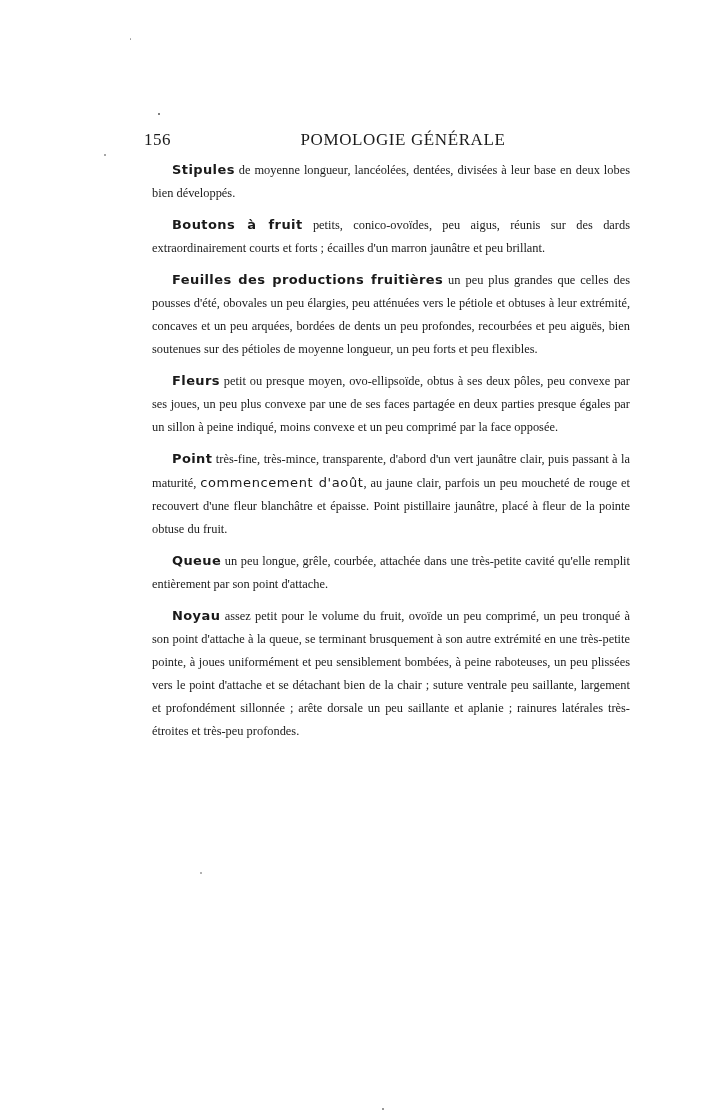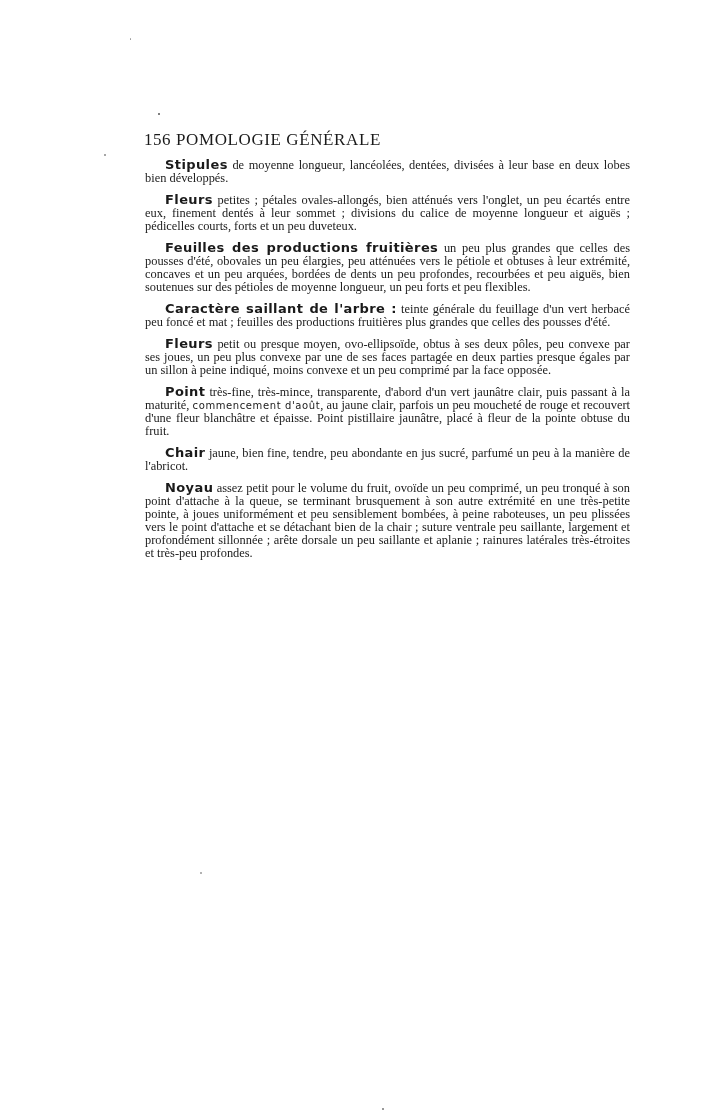--- a/index.html
+++ b/index.html
@@ -30,42 +30,43 @@
       position: absolute;
       left: 8px;
       top: 0;
       font-size: 17px;
       letter-spacing: 0.5px;
     }
     .running-head {
       position: absolute;
       left: 0;
       right: 0;
+      text-align: center;
       top: 0;
       font-size: 17px;
       letter-spacing: 0.6px;
       padding-left: 40px;
     }
     .para {
       font-size: 12.4px;
-      line-height: 13px;
+      line-height: 23px;
       text-align: justify;
       text-indent: 20px;
-      margin: 0 0 8px 9px;
+      margin: 0 0 8px 16px;
     }
     .term {
       font-family: "DejaVu Sans", sans-serif;
       font-weight: bold;
       font-size: 13px;
       letter-spacing: 0.4px;
     }
     .emph {
       font-family: "DejaVu Sans", sans-serif;
       font-weight: bold;
-      font-size: 10px;
+      font-size: 13px;
       letter-spacing: 0.6px;
       font-weight: normal;
     }
     .speck {
       position: absolute;
       width: 2px;
       height: 2px;
       background: #555;
       border-radius: 1px;
     }
@@ -80,28 +81,27 @@
 <div class="speck" style="left:382px;top:1108px;background:#777;"></div>
 
 <div class="page">
   <div class="header">
     <span class="page-number">156</span>
     <span class="running-head">POMOLOGIE GÉNÉRALE</span>
   </div>
 
   <p class="para"><span class="term">Stipules</span><span> de moyenne longueur, lancéolées, dentées, divisées à leur base en deux lobes bien développés.</span></p>
 
+  <p class="para"><span class="term">Boutons à fruit</span><span> petits, conico-ovoïdes, peu aigus, réunis sur des dards extraordinairement courts et forts ; écailles d'un marron jaunâtre et peu brillant.</span></p>
 
-  <p class="para"><span class="term">Fleurs</span><span> petites ; pétales ovales-allongés, bien atténués vers l'onglet, un peu écartés entre eux, finement dentés à leur sommet ; divisions du calice de moyenne longueur et aiguës ; pédicelles courts, forts et un peu duveteux.</span></p>
 
   <p class="para"><span class="term">Feuilles des productions fruitières</span><span> un peu plus grandes que celles des pousses d'été, obovales un peu élargies, peu atténuées vers le pétiole et obtuses à leur extrémité, concaves et un peu arquées, bordées de dents un peu profondes, recourbées et peu aiguës, bien soutenues sur des pétioles de moyenne longueur, un peu forts et peu flexibles.</span></p>
 
-  <p class="para"><span class="term">Caractère saillant de l'arbre :</span><span> teinte générale du feuillage d'un vert herbacé peu foncé et mat ; feuilles des productions fruitières plus grandes que celles des pousses d'été.</span></p>
 
   <p class="para"><span class="term">Fleurs</span><span> petit ou presque moyen, ovo-ellipsoïde, obtus à ses deux pôles, peu convexe par ses joues, un peu plus convexe par une de ses faces partagée en deux parties presque égales par un sillon à peine indiqué, moins convexe et un peu comprimé par la face opposée.</span></p>
 
   <p class="para"><span class="term">Point</span><span> très-fine, très-mince, transparente, d'abord d'un vert jaunâtre clair, puis passant à la maturité, </span><span class="emph">commencement d'août</span><span>, au jaune clair, parfois un peu moucheté de rouge et recouvert d'une fleur blanchâtre et épaisse. Point pistillaire jaunâtre, placé à fleur de la pointe obtuse du fruit.</span></p>
 
+  <p class="para"><span class="term">Queue</span><span> un peu longue, grêle, courbée, attachée dans une très-petite cavité qu'elle remplit entièrement par son point d'attache.</span></p>
 
-  <p class="para"><span class="term">Chair</span><span> jaune, bien fine, tendre, peu abondante en jus sucré, parfumé un peu à la manière de l'abricot.</span></p>
 
   <p class="para"><span class="term">Noyau</span><span> assez petit pour le volume du fruit, ovoïde un peu comprimé, un peu tronqué à son point d'attache à la queue, se terminant brusquement à son autre extrémité en une très-petite pointe, à joues uniformément et peu sensiblement bombées, à peine raboteuses, un peu plissées vers le point d'attache et se détachant bien de la chair ; suture ventrale peu saillante, largement et profondément sillonnée ; arête dorsale un peu saillante et aplanie ; rainures latérales très-étroites et très-peu profondes.</span></p>
 </div>
 
 </body></html>

